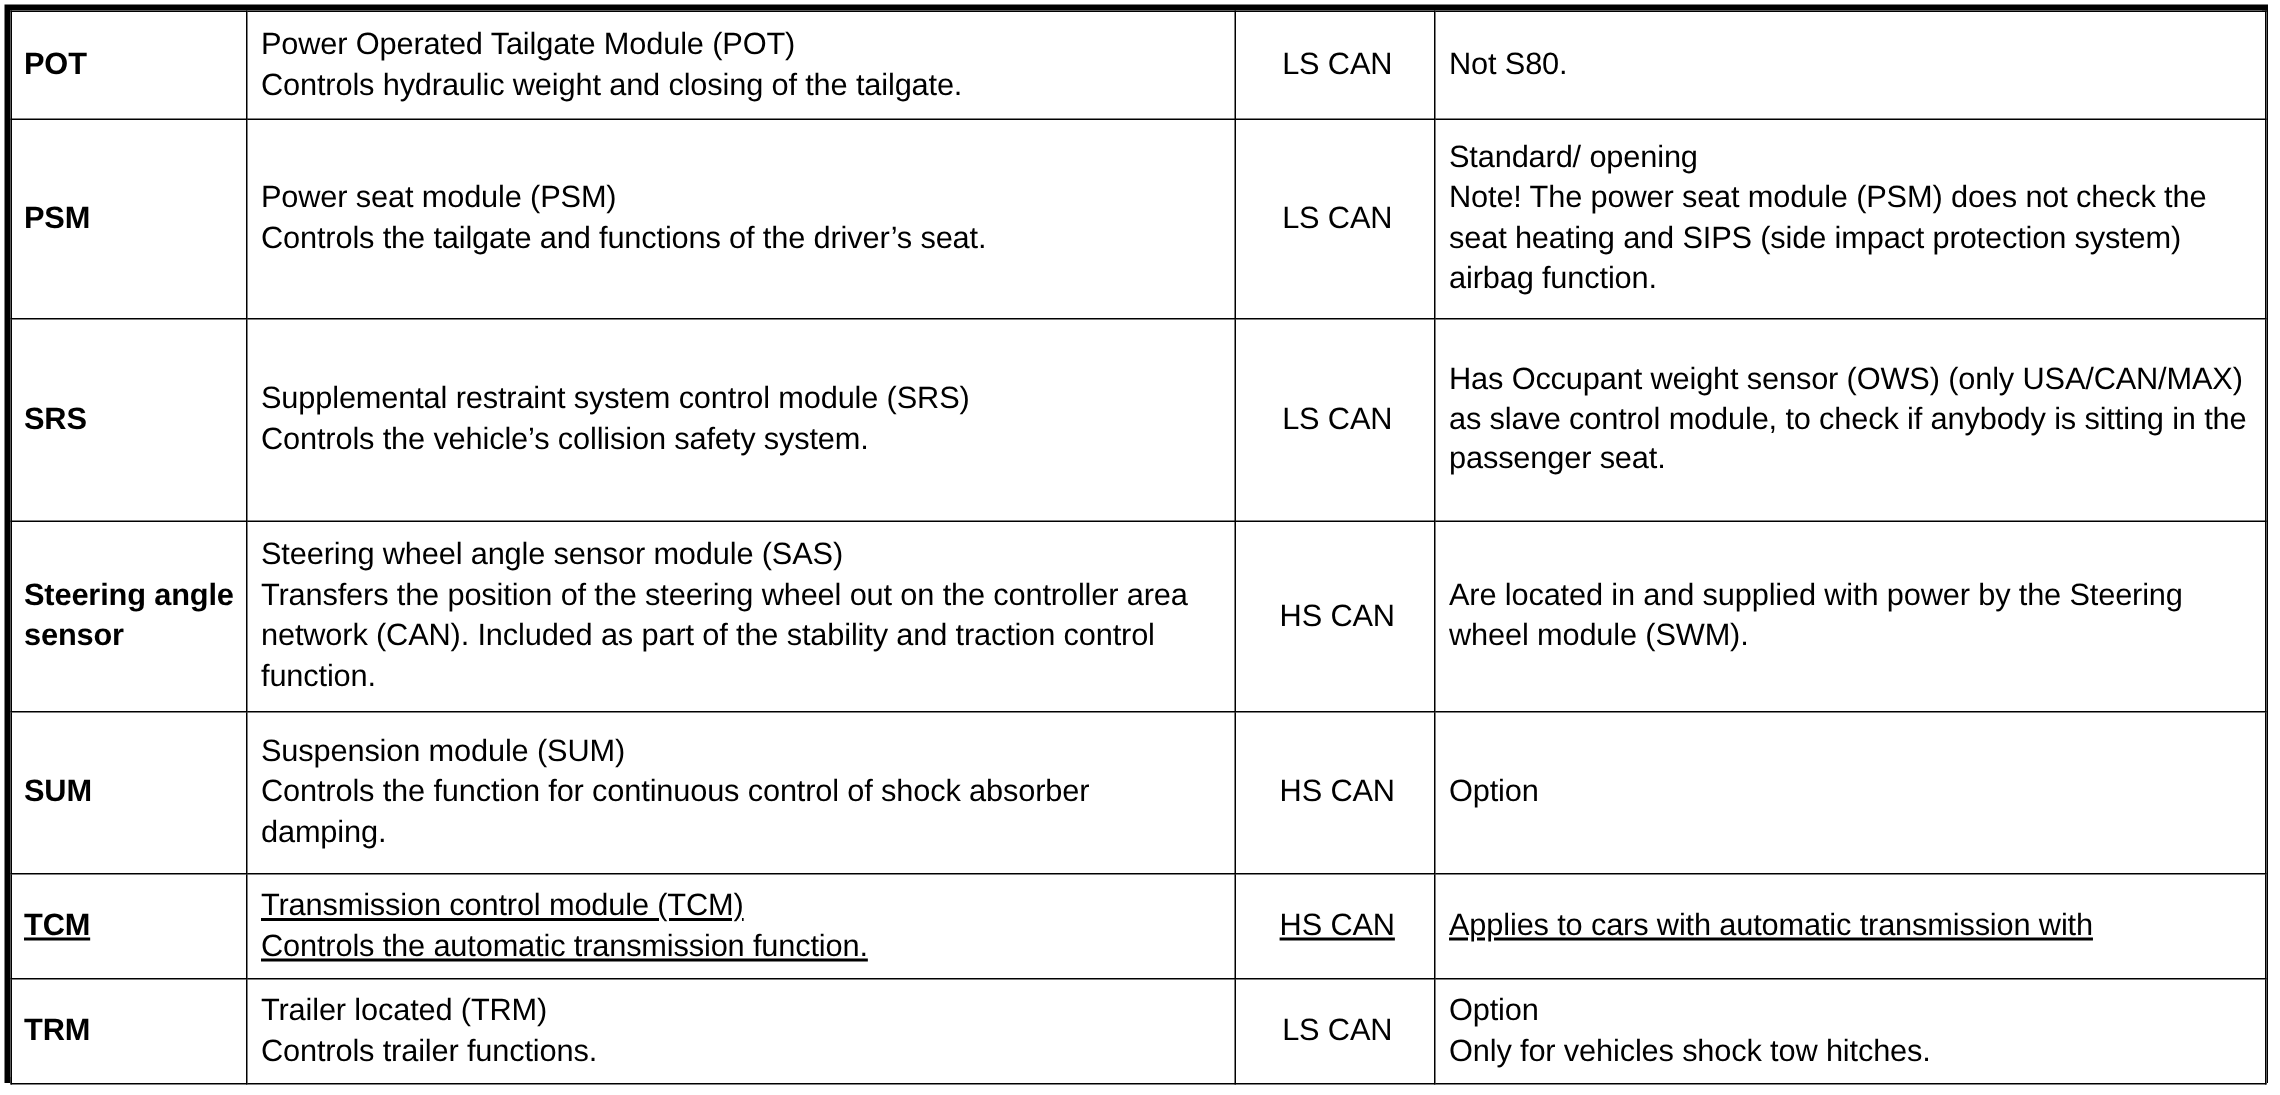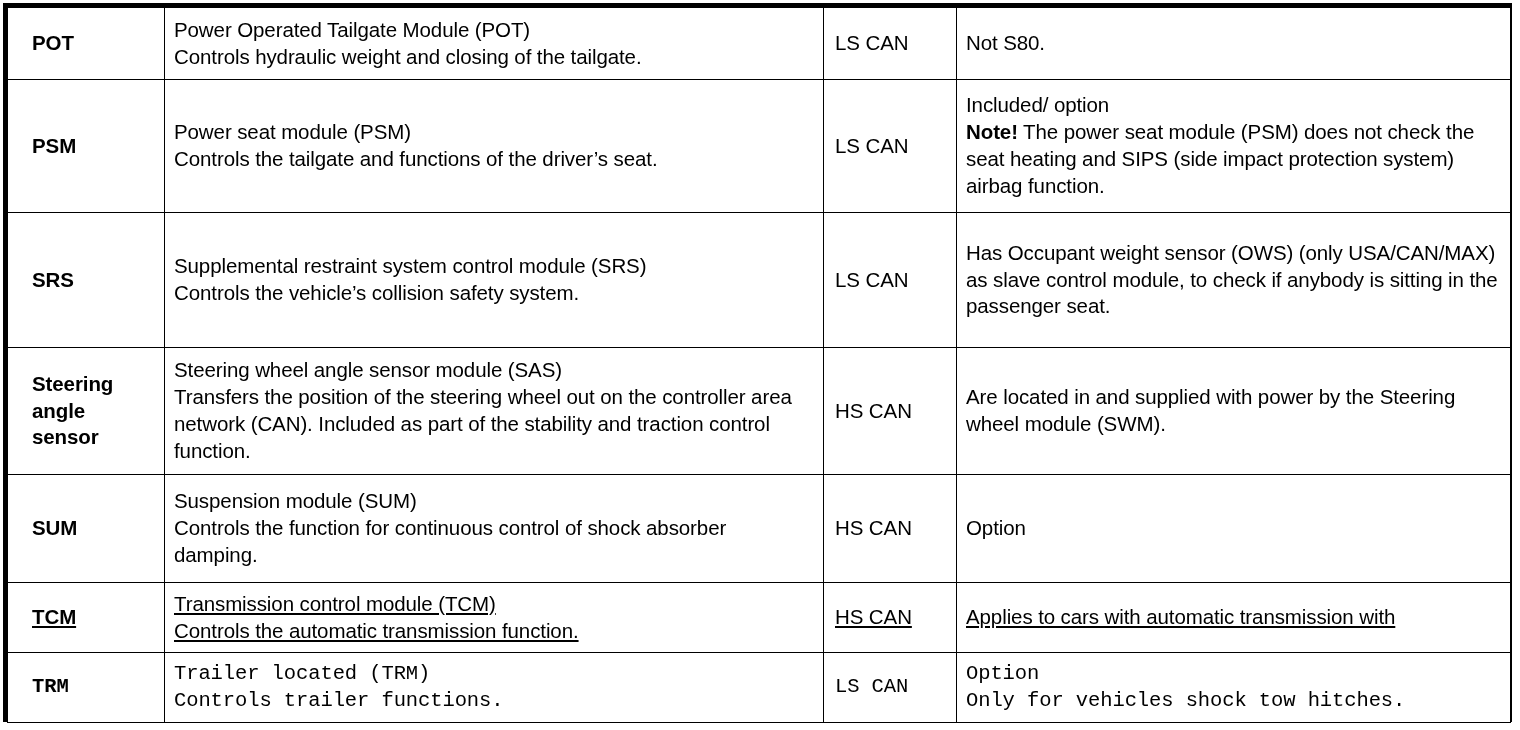--- a/index.html
+++ b/index.html
@@ -43,41 +43,42 @@
   col.col-remark { width: 554px; }
 
   .cell-inner {
     padding: 3px 8px 3px 9px;
     font-size: 20.5px;
     line-height: 1.31;
     letter-spacing: -0.1px;
   }
   .cell-abbr .cell-inner {
     font-weight: bold;
-    padding-left: 24px;
+    padding-left: 8px;
   }
   .cell-net .cell-inner {
     padding-left: 11px;
     white-space: nowrap;
+    text-align: center;
   }
   .cell-desc .cell-inner,
   .cell-remark .cell-inner {
     font-weight: normal;
   }
   .line { display: block; }
-  .note-lead { font-weight: bold; }
+  .note-lead { font-weight: normal; }
 
   
   tr.r-pot      { height: 72px;  }
   tr.r-psm      { height: 133px; }
   tr.r-srs      { height: 135px; }
   tr.r-steering { height: 127px; }
   tr.r-sum      { height: 108px; }
   tr.r-tcm      { height: 70px; text-decoration: underline;  }
-  tr.r-trm      { height: 70px; font-family: Liberation Mono, monospace;  }
+  tr.r-trm      { height: 70px;  }
 </style>
 </head>
 <body>
 
 <div id="module-table-wrap">
   <table class="module-table">
     <colgroup>
       <col class="col-abbr">
       <col class="col-desc">
       <col class="col-net">
@@ -121,21 +122,21 @@
             <span class="line">Controls the tailgate and functions of the driver’s seat.</span>
           </div>
         </td>
         <td class="cell-net">
           <div class="cell-inner">
               <span class="line">LS CAN</span>
             </div>
         </td>
         <td class="cell-remark">
           <div class="cell-inner">
-            <span class="line">Included/ option</span>
+            <span class="line">Standard/ opening</span>
             <span class="line"><span class="note-lead">Note!</span><span> The power seat module (PSM) does not check the seat heating and SIPS (side impact protection system) airbag function.</span></span>
           </div>
         </td>
       </tr>
 
       <tr class="r-srs">
         <td class="cell-abbr">
           <div class="cell-inner">
               <span class="line">SRS</span>
             </div>

